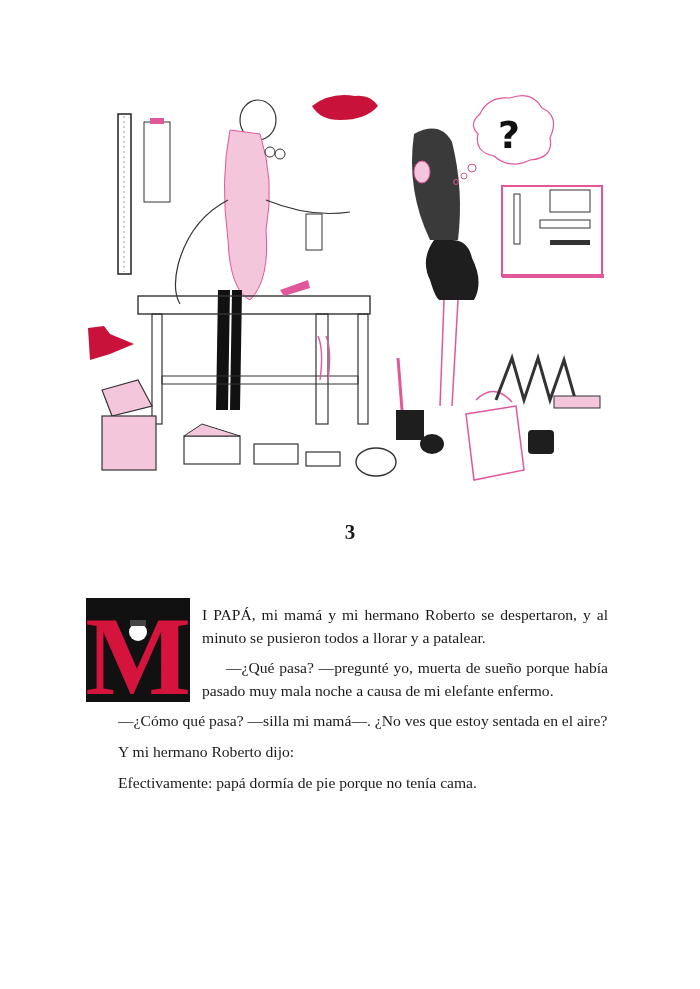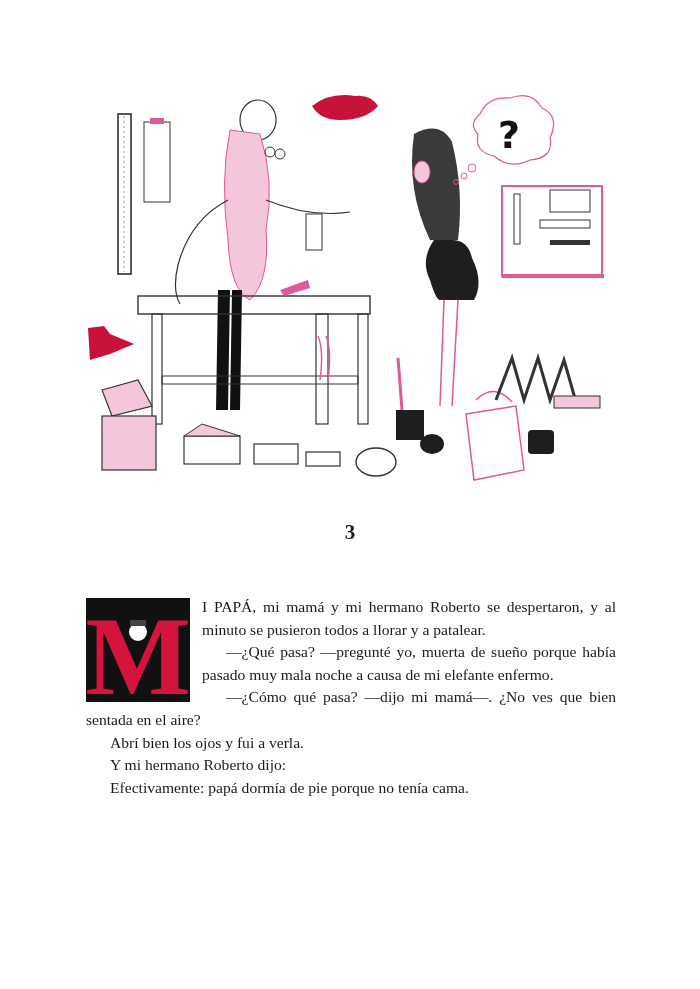--- a/index.html
+++ b/index.html
@@ -2,21 +2,21 @@
 <html><head>
 <meta charset="utf-8">
 <style>
   html, body { margin: 0; padding: 0; background: #ffffff; }
   body { width: 700px; height: 989px; position: relative; overflow: hidden; font-family: "Liberation Serif", "DejaVu Serif", serif; color: #1a1a1a; }
   .illustration { position: absolute; left: 80px; top: 90px; width: 540px; height: 400px; }
   .chapter-num { position: absolute; left: 0; width: 700px; top: 520px; text-align: center; font-size: 21px; font-weight: bold; }
   .text-block { position: absolute; left: 86px; top: 596px; width: 530px; font-size: 15.6px; line-height: 22.6px; text-align: justify; }
   .drop-cap { float: left; width: 104px; height: 104px; margin: 2px 12px 0 0; background: #111; position: relative; }
   .drop-cap svg { display: block; }
-  .p { margin: 0; }
+  .p { margin: 8px; }
   .p.indent { text-indent: 24px; }
   .p.first { text-indent: 0; }
   .p.hang { text-indent: 24px; }
 </style>
 </head>
 <body>
 
 <div class="illustration">
   <svg width="540" height="400" viewBox="0 0 540 400" xmlns="http://www.w3.org/2000/svg">
 
@@ -119,17 +119,16 @@
   <div class="drop-cap">
     <svg width="104" height="104" viewBox="0 0 104 104" xmlns="http://www.w3.org/2000/svg">
       <rect x="0" y="0" width="104" height="104" fill="#111"></rect>
       <text x="52" y="96" text-anchor="middle" font-family="Liberation Serif, serif" font-weight="bold" font-size="112" fill="#d4143c">M</text>
       <circle cx="52" cy="34" r="9" fill="#fff"></circle>
       <rect x="44" y="22" width="16" height="6" fill="#444"></rect>
     </svg>
   </div>
   <p class="p first">I PAPÁ, mi mamá y mi hermano Roberto se despertaron, y al minuto se pusieron todos a llorar y a patalear.</p>
   <p class="p hang" style="padding-left:11px;">—¿Qué pasa? —pregunté yo, muerta de sueño porque había pasado muy mala noche a causa de mi elefante enfermo.</p>
-  <p class="p" style="text-indent:24px;">—¿Cómo qué pasa? —dijo mi mamá—. ¿No ves que bien sentada en el aire?</p>
-  <p class="p indent">Abrí bien los ojos y fui a verla.</p>
+  <p class="p" style="text-indent:24px;">—¿Cómo qué pasa? —silla mi mamá—. ¿No ves que estoy sentada en el aire?</p>
   <p class="p indent">Y mi hermano Roberto dijo:</p>
   <p class="p indent">Efectivamente: papá dormía de pie porque no tenía cama.</p>
 </div>
 
 </body></html>

